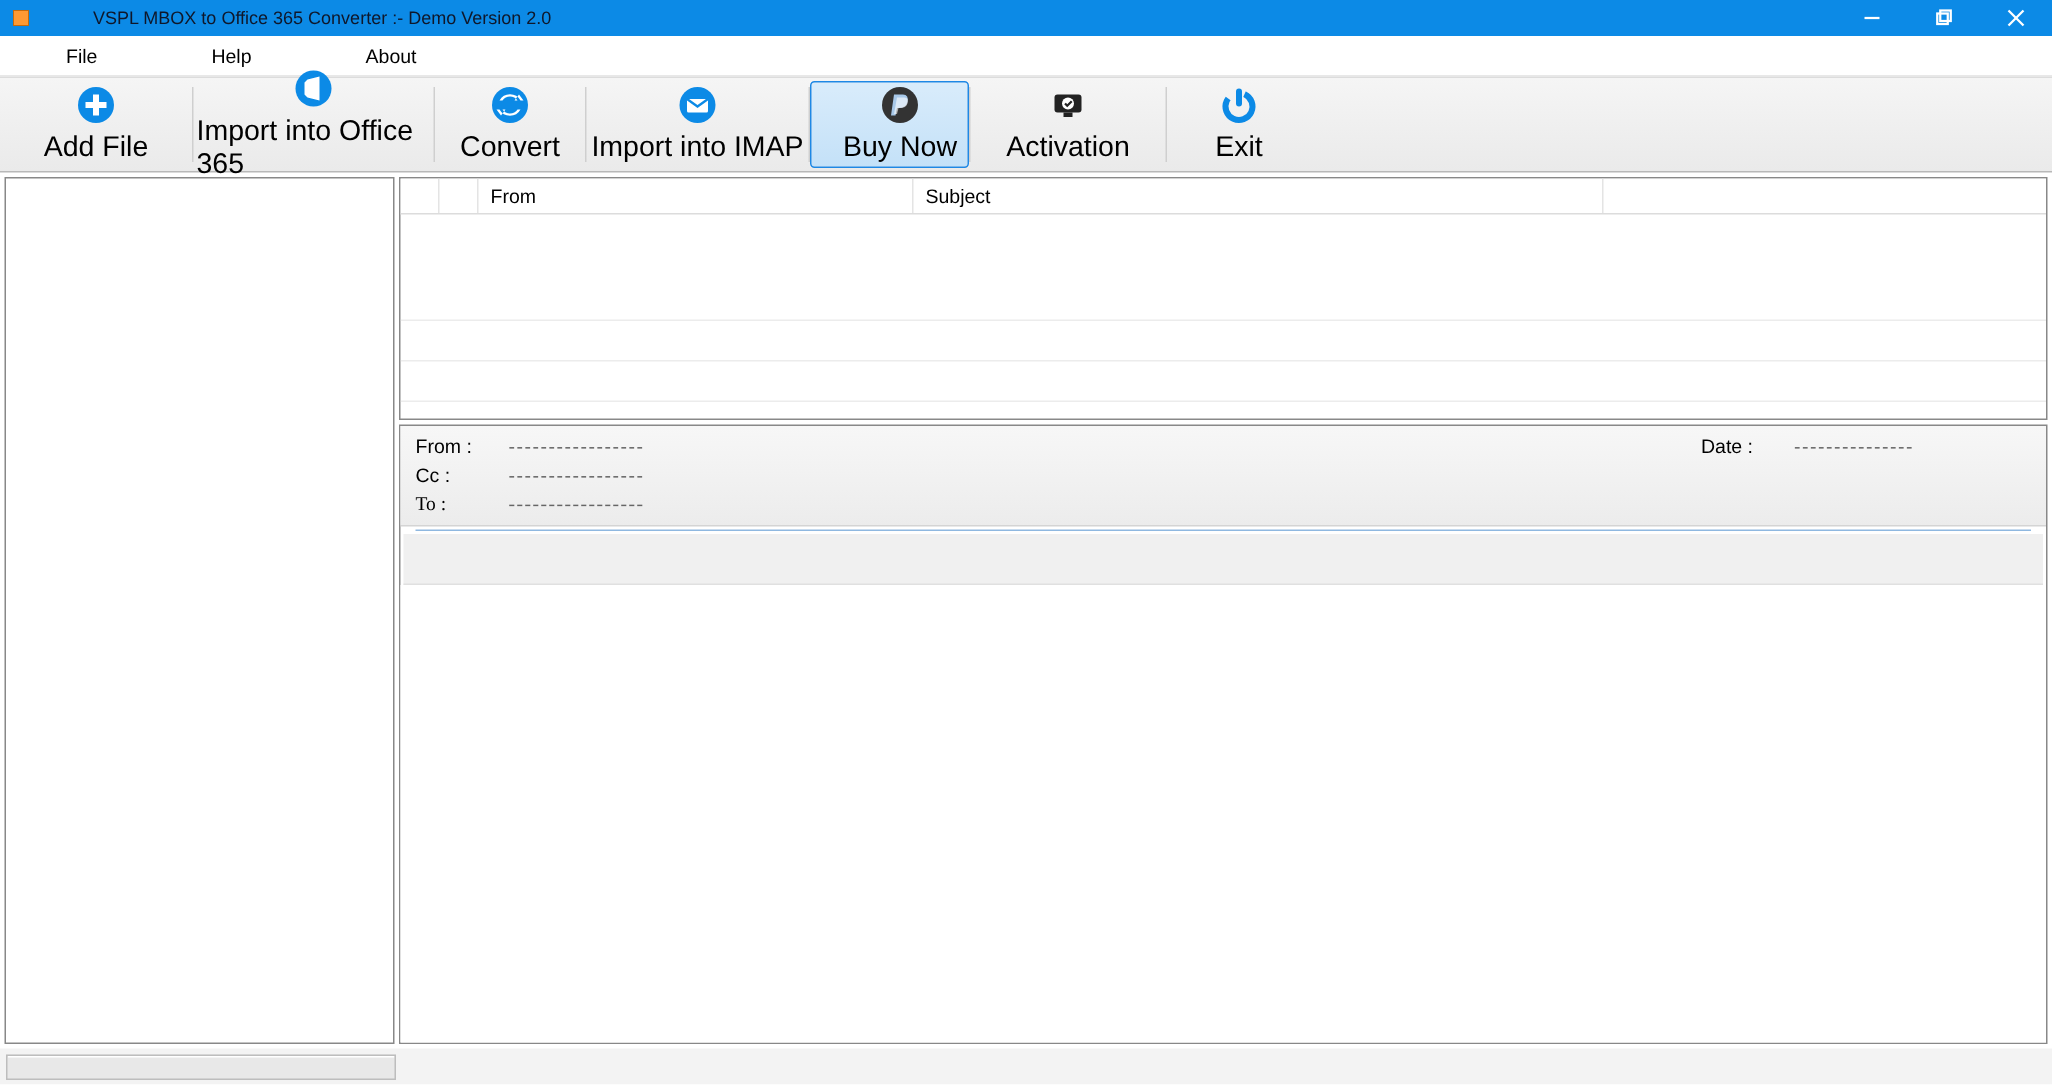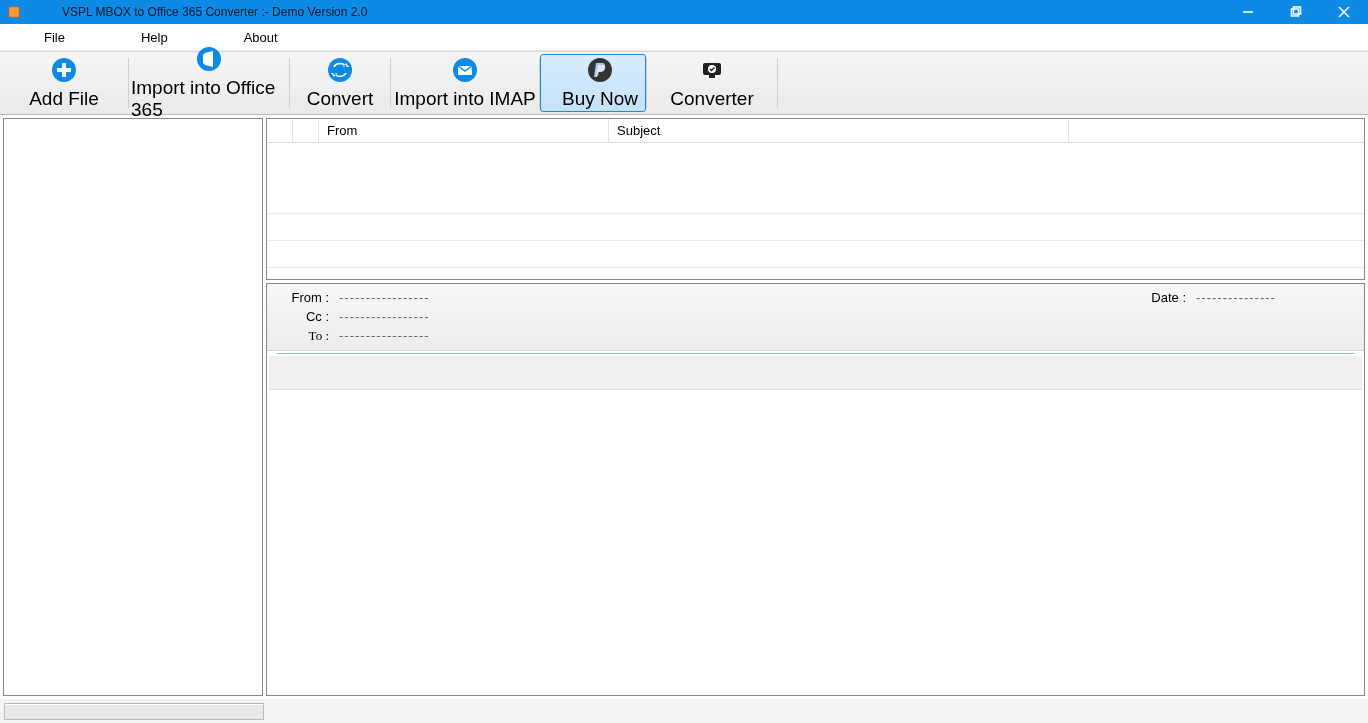--- a/index.html
+++ b/index.html
@@ -40,21 +40,21 @@
   .list-header { height:24px; display:flex; border-bottom:1px solid #dcdcdc; background:#fff; }
   .hcell { display:flex; align-items:center; padding-left:8px; font-size:13px; color:#000; border-right:1px solid #e4e4e4; }
   .hc-row{width:26px;} .hc-ck{width:26px;} .hc-from{width:290px;} .hc-subject{width:460px;} .hc-date{flex:1;}
   .list-rows { flex:1; overflow:hidden; }
   .lrow { height:27px; border-bottom:1px solid #ececec; display:flex; }
 
   
   .preview-area { flex:1; border:1px solid #888; background:#fff; display:flex; flex-direction:column; }
   .preview-header { background:linear-gradient(to bottom,#f7f7f7,#ececec); padding:6px 10px; border-bottom:1px solid #d4d4d4; display:grid; grid-template-columns: 1fr 220px; row-gap:4px; column-gap:20px; font-size:13px; }
   .ph-line { display:flex; align-items:center; gap:10px; }
-  .ph-label { color:#000; min-width:52px;text-align:right; }
+  .ph-label { color:#000; min-width:52px; }
   .ph-val { color:#666; letter-spacing:1px; }
   .hr-blue { height:1px; background:#8fb8e0; margin:2px 10px 0 10px; }
   .preview-body { flex:1; background:#fff; }
   .body-sep { height:34px; background:#f0f0f0; border-bottom:1px solid #e0e0e0; margin:2px 2px 0 2px; }
 
   
   .statusbar { height:24px; background:#f3f3f3; display:flex; align-items:center; padding:3px 4px; }
   .status-well { width:260px; height:17px; border:1px solid #bdbdbd; background:#e8e8e8; box-shadow: inset 0 1px 0 #fff; }
 </style>
 </head>
@@ -151,23 +151,32 @@
   <div class="tool-sep"></div>
   <div class="tool-btn w-activation">
     <span class="tool-icon">
       <svg viewBox="0 0 28 28">
           <rect x="5" y="7" width="18" height="12" rx="2" fill="#222"></rect>
           <rect x="11" y="19" width="6" height="3" fill="#222"></rect>
           <circle cx="14" cy="13" r="4" fill="#fff"></circle>
           <path d="M12 13 L13.5 14.5 L16.5 11.5" stroke="#222" stroke-width="1.5" fill="none"></path>
         </svg>
     </span>
-    <span class="tool-label">Converter</span>
-  </div>
-  <div class="tool-sep"></div>
+    <span class="tool-label">Activation</span>
+  </div>
+  <div class="tool-sep"></div>
+  <div class="tool-btn w-exit">
+    <span class="tool-icon">
+      <svg viewBox="0 0 28 28">
+          <circle cx="14" cy="15" r="9" fill="none" stroke="#0c8ae6" stroke-width="4" stroke-dasharray="44 12" transform="rotate(-65 14 15)"></circle>
+          <rect x="12" y="3" width="4" height="12" rx="2" fill="#0c8ae6"></rect>
+        </svg>
+    </span>
+    <span class="tool-label">Exit</span>
+  </div>
 </div>
 
 <div class="main">
   <div class="left-panel"></div>
   <div class="right-panel">
     <div class="list-area">
       <div class="list-header">
         <div class="hcell hc-row"></div>
         <div class="hcell hc-ck"></div>
         <div class="hcell hc-from">From</div>

